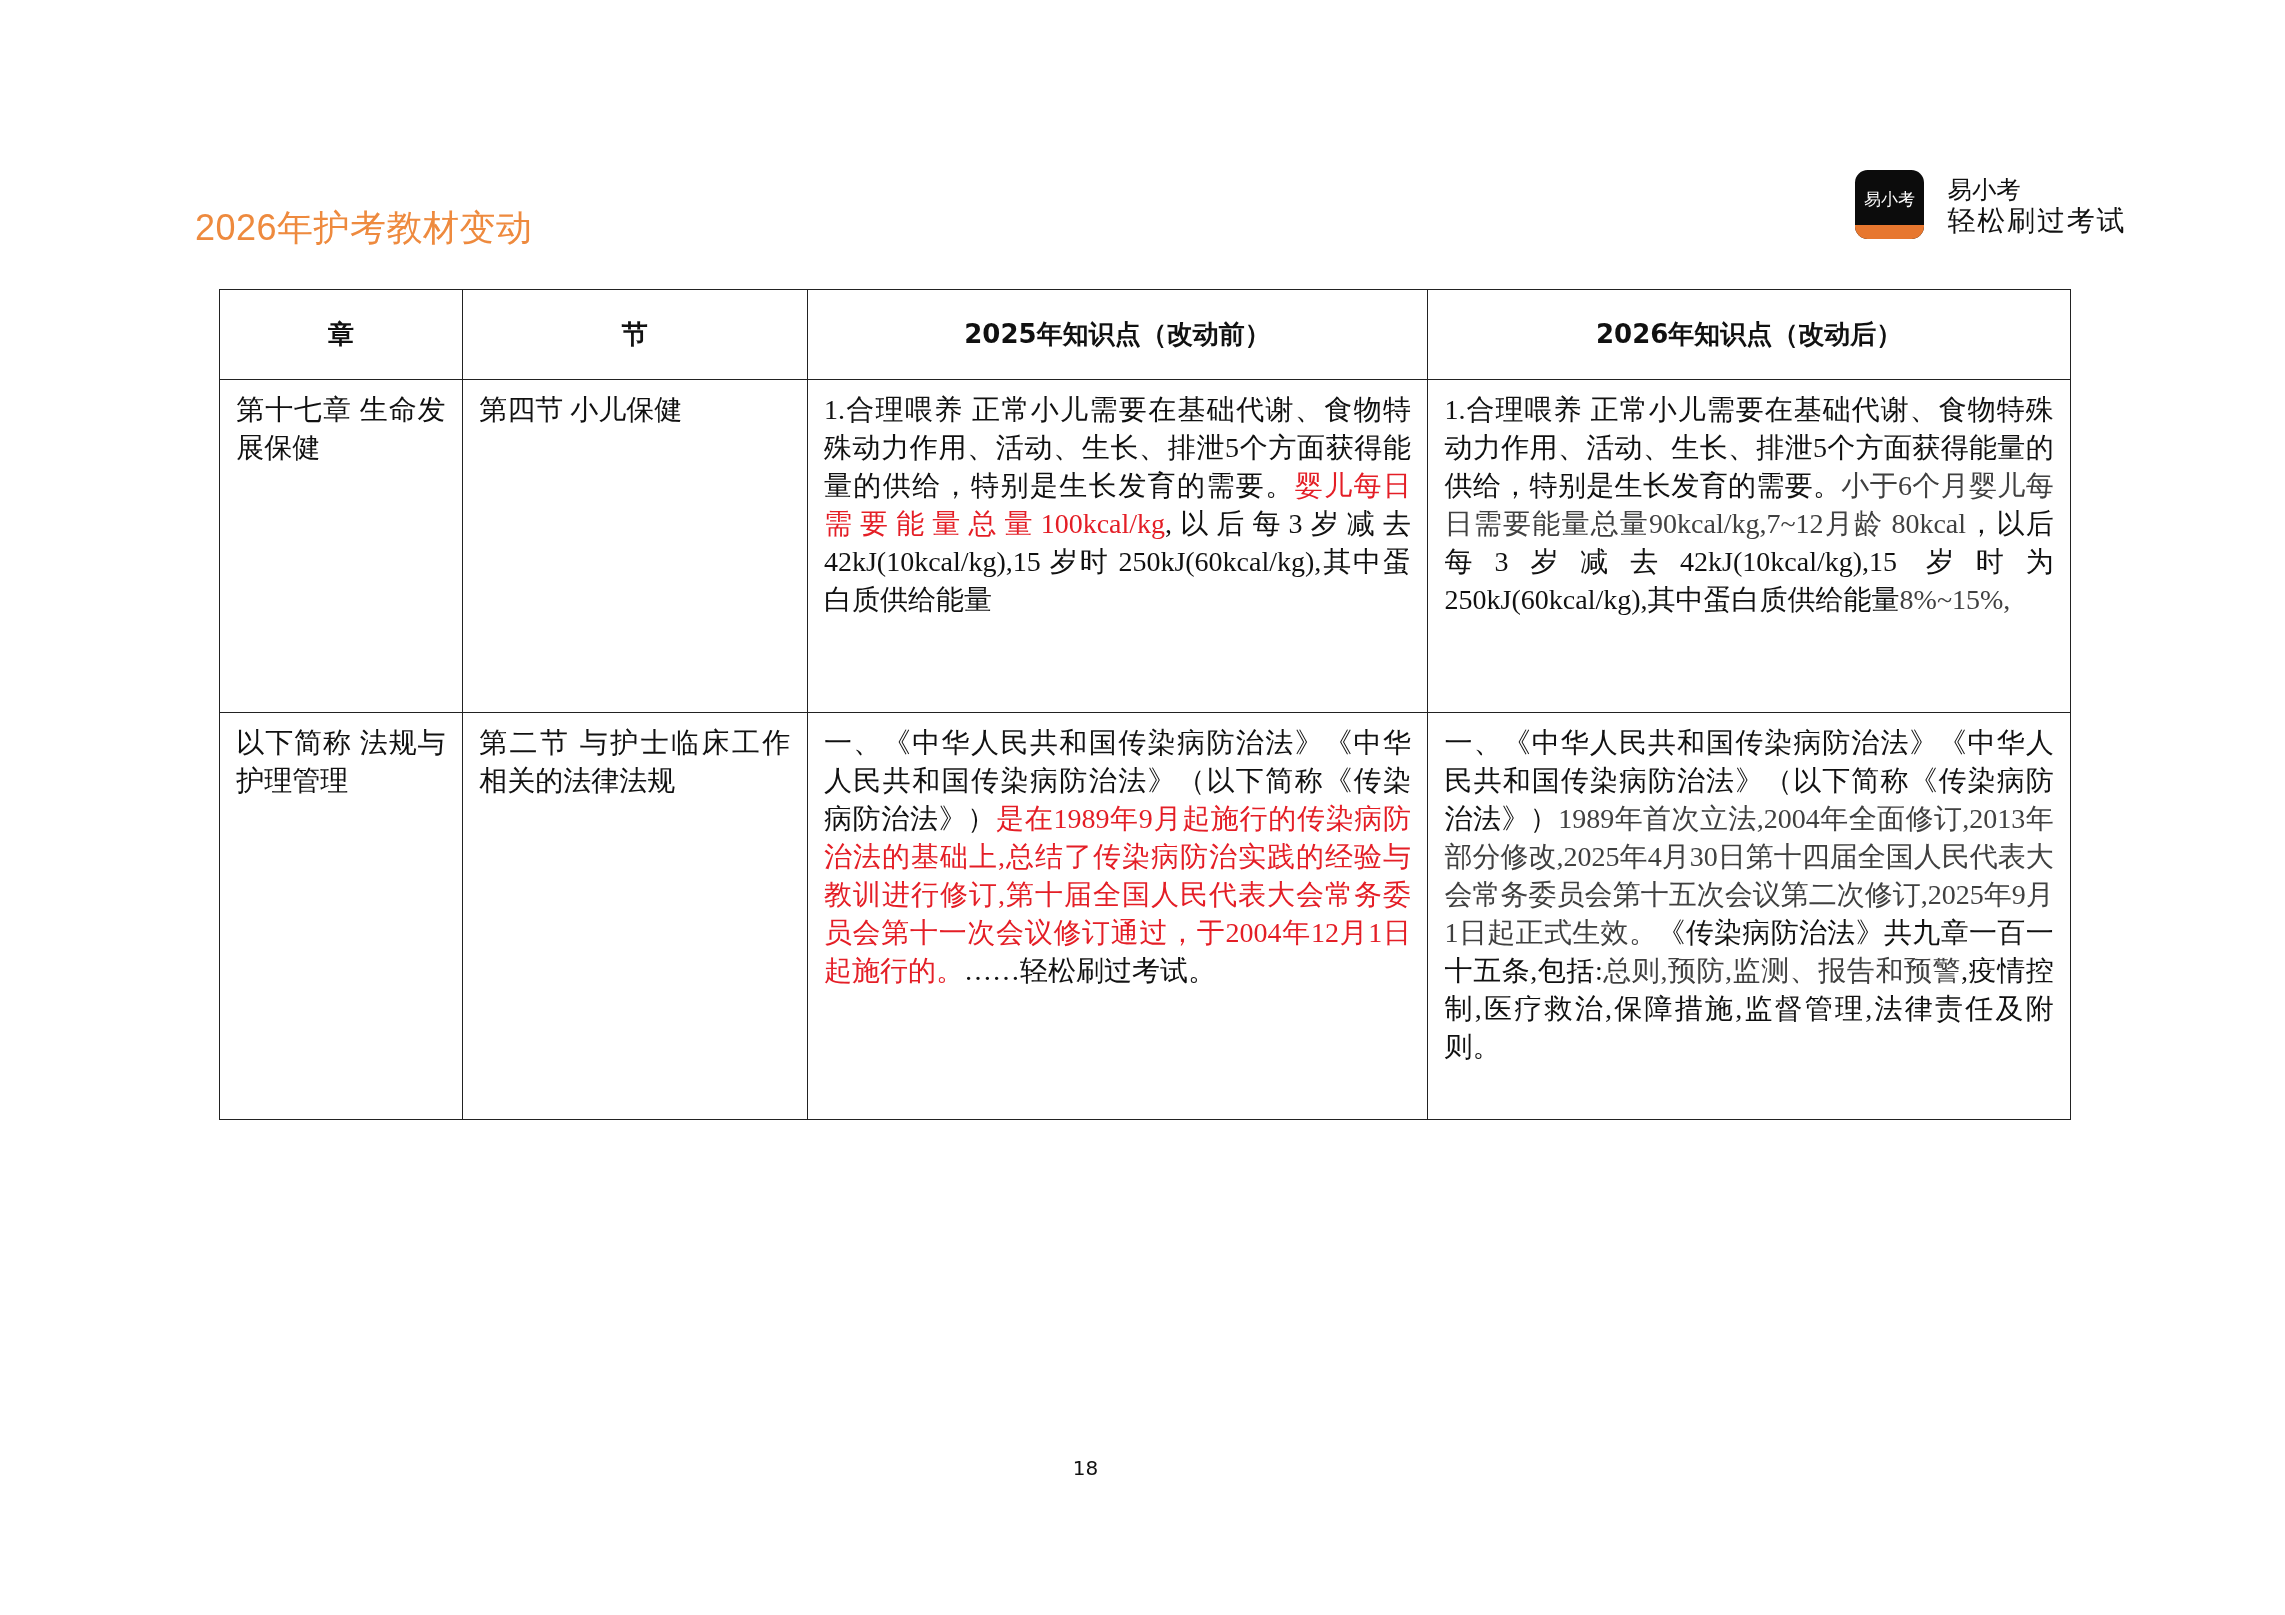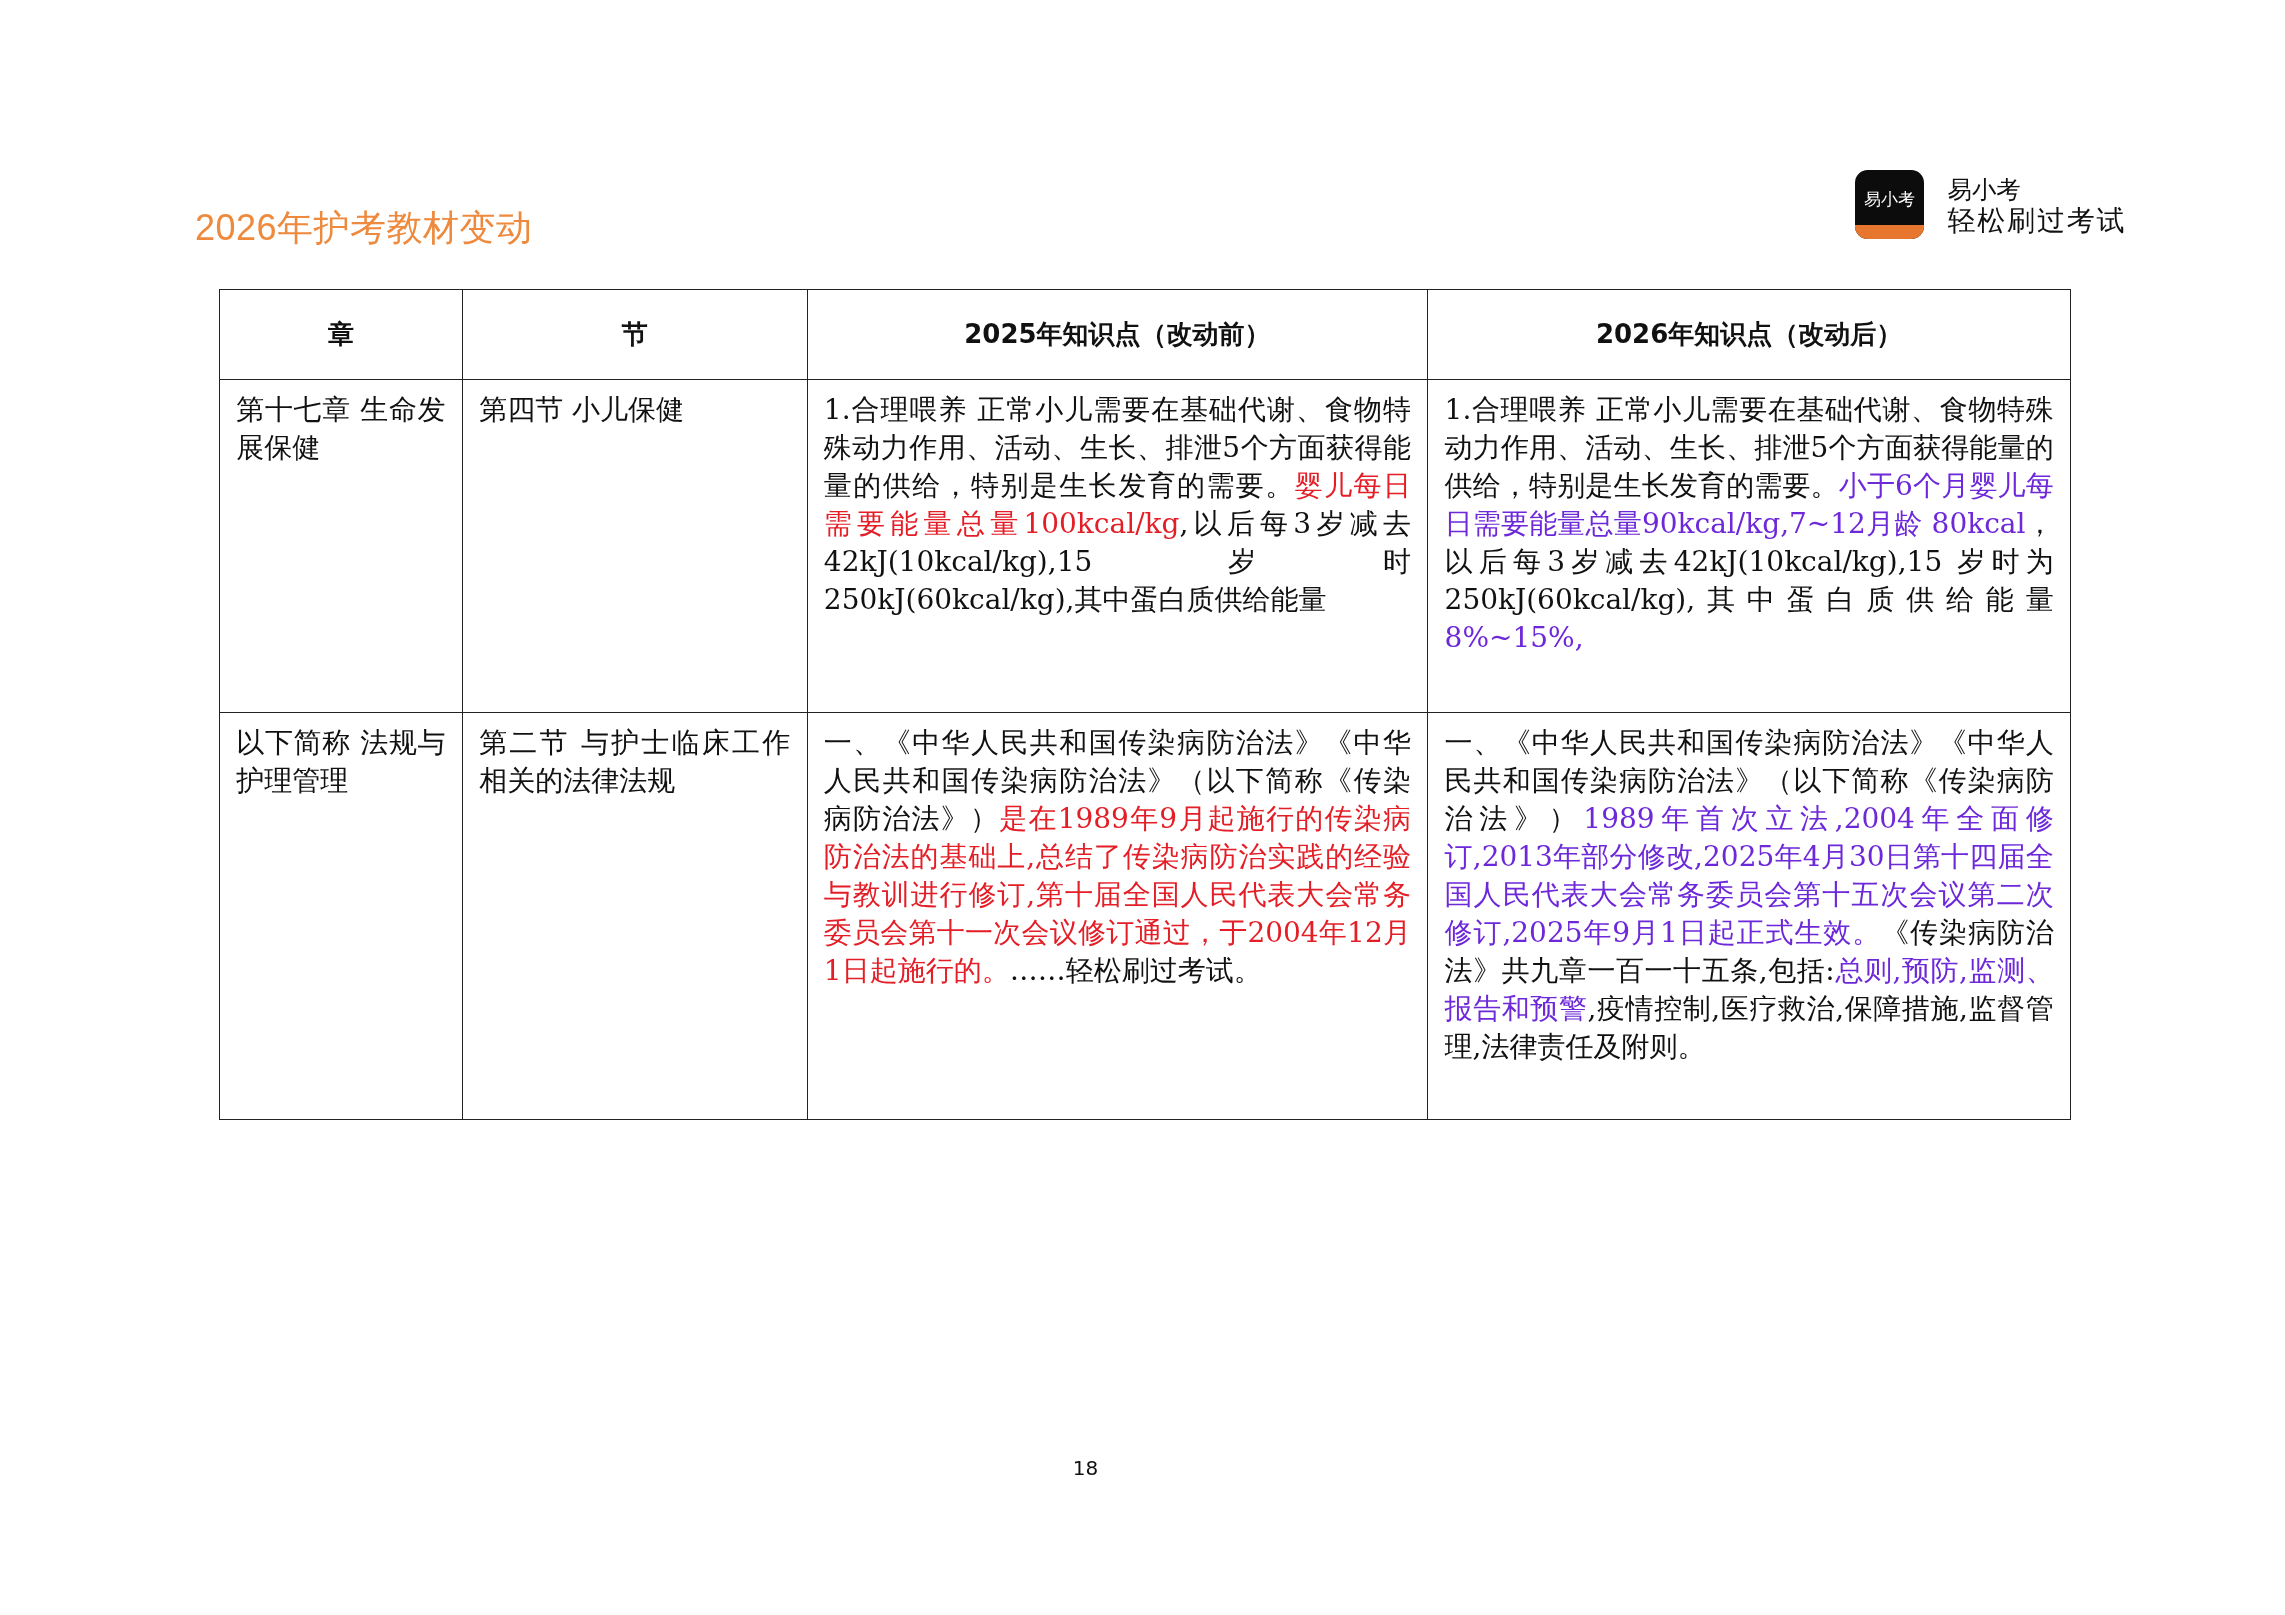--- a/index.html
+++ b/index.html
@@ -15,26 +15,26 @@
   .brand-logo .logo-bar { position:absolute; left:0; right:0; bottom:0; height:14.5px; background:#e7772f; }
   .brand-text { margin-left:23.5px; }
   .brand-name { font-size:24.4px; font-family:"DejaVu Sans","Liberation Sans",sans-serif; color:#111; line-height:31px; }
   .brand-slogan { font-size:28px; font-family:"DejaVu Sans","Liberation Sans",sans-serif; color:#111; line-height:31px; letter-spacing:1.8px; }
 
   table.changes { position:absolute; left:219px; top:289px; border-collapse:collapse; width:1852px; }
   table.changes th, table.changes td { border:1.8px solid #222; vertical-align:top; }
   table.changes th { height:87px; font-size:26px; font-weight:bold; text-align:center; vertical-align:middle;
                      font-family:"DejaVu Sans","Liberation Sans",sans-serif; }
   col.c1 { width:243px; } col.c2 { width:345px; } col.c3 { width:621px; } col.c4 { width:643px; }
-  td { font-size:28px; line-height:38px; padding:11px 16.3px 11px 16.3px; text-align:justify; }
+  td { font-size:28px; line-height:38px; padding:11px 16.3px 11px 16.3px; text-align:justify;font-family:Liberation Serif, serif; }
   td.chapter { vertical-align:middle; padding-left:16.3px; }
   tr.r1 td { height:310px; }
   tr.r2 td { height:384px; }
   .red { color:#e41e26; }
-  .blue { color:#6d28d9;margin-top:16px; }
+  .blue { color:#404040;margin-top:16px; }
   .page-number { position:absolute; left:0; width:2171px; top:1456px; text-align:center; font-size:20px;
                  font-family:"DejaVu Sans","Liberation Sans",sans-serif; color:#111; }
 </style>
 </head>
 <body>
 
 <div class="page-title">2026年护考教材变动</div>
 
 <div class="brand">
   <div class="brand-logo">

